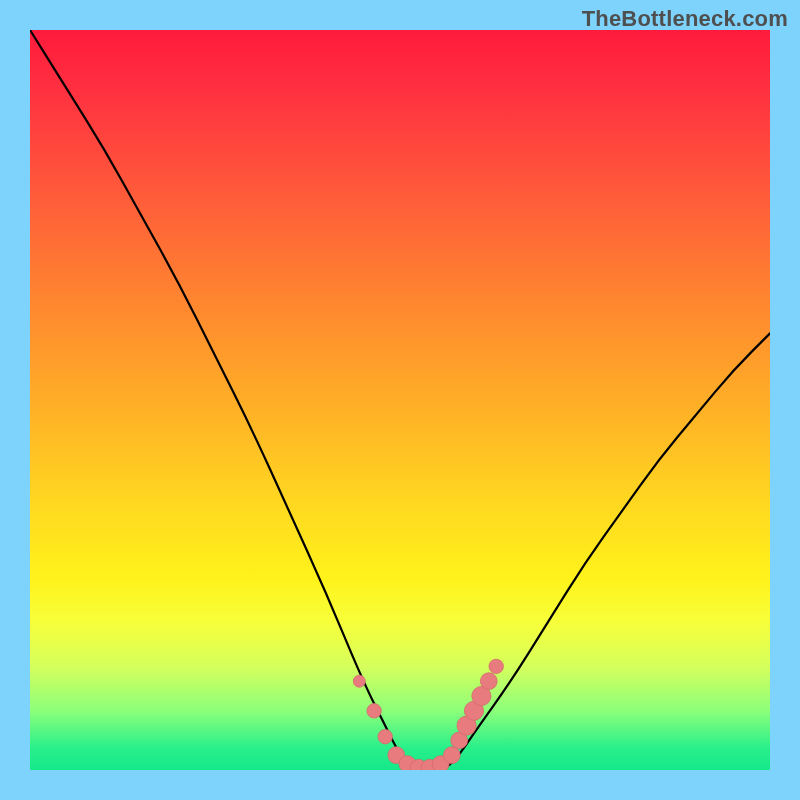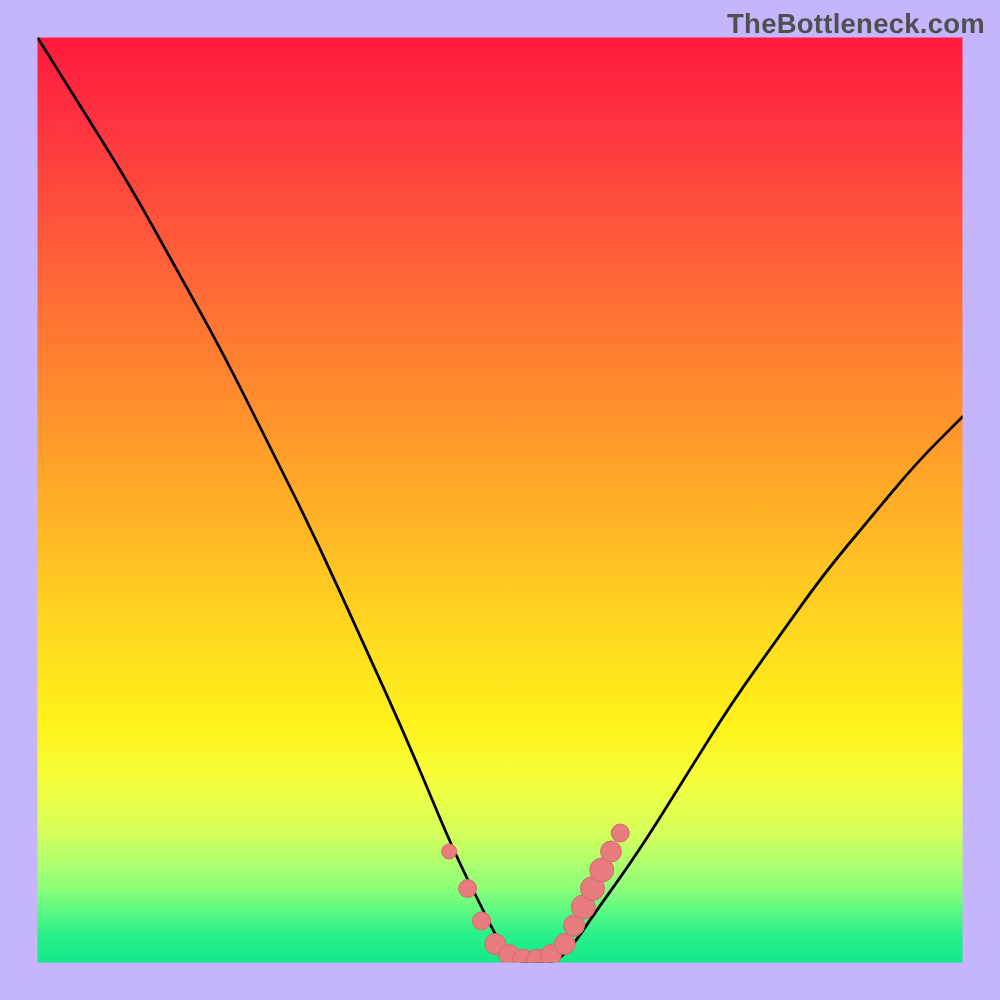--- a/index.html
+++ b/index.html
@@ -7,21 +7,21 @@
     padding: 0;
     width: 800px;
     height: 800px;
     background: #000;
     overflow: hidden;
     font-family: Arial, Helvetica, sans-serif;
   }
   .frame {
     position: absolute;
     inset: 0;
-    background: #c4b5fd;
+    background: #7dd3fc;
   }
   .plot-area {
     position: absolute;
     left: 30px;
     top: 30px;
     width: 740px;
     height: 740px;
     
     background: linear-gradient(
       to bottom,

